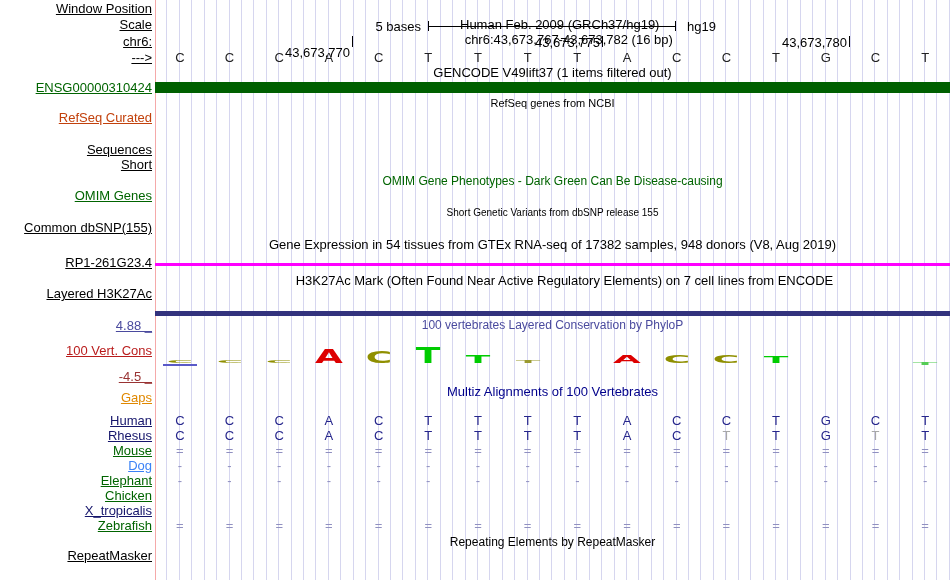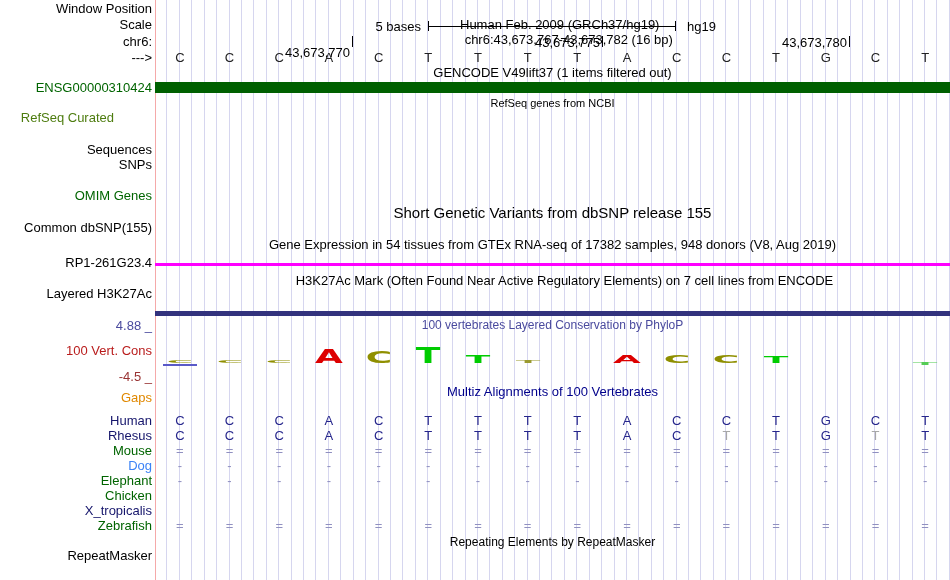--- a/index.html
+++ b/index.html
@@ -7,21 +7,21 @@
     position:relative;width:950px;height:580px;background:#fff;overflow:hidden;
     font-family:"Liberation Sans","DejaVu Sans",sans-serif;color:#000;
   }
   .grid{
     position:absolute;left:155px;top:0;width:795px;height:580px;
     background:repeating-linear-gradient(to right,
       transparent 0px,transparent 11.42px,#d6d6ef 11.42px,#d6d6ef 12.42px);
   }
   .pink-border{position:absolute;left:155px;top:0;width:1px;height:580px;background:#f5a9a9;}
   .txt{position:absolute;white-space:pre;font-size:13px;line-height:15px;}
-  .left-label{text-align:center;}
+  .left-label{text-align:center;text-decoration:underline;}
   .ctitle{position:absolute;left:155px;width:795px;text-align:center;white-space:pre;line-height:15px;}
   .ctitle span+span{margin-left:18px;}
   .scale-line{position:absolute;left:428px;top:26px;width:248px;height:1px;background:#000;}
   .scale-tick{position:absolute;top:21px;width:1px;height:10px;background:#000;}
   .coord-tick{position:absolute;width:1px;height:11px;background:#000;}
   .bar{position:absolute;left:155px;width:795px;}
   .seq-letter,.aln-cell{position:absolute;width:20px;text-align:center;font-size:13px;line-height:15px;}
   .cons-glyph{position:absolute;width:44px;text-align:center;height:15px;overflow:visible;}
   .cons-glyph span{display:block;font:bold 15px "DejaVu Sans",sans-serif;line-height:15px;
     transform-origin:50% 80%;}
@@ -43,43 +43,44 @@
   <div class="scale-line"></div>
   <div class="scale-tick" style="left:428px;"></div>
   <div class="scale-tick" style="left:675px;"></div>
   <div class="txt" style="top:19px;left:687px;">hg19</div>
 
 <div class="txt left-label" style="top: 1px; right: 798px; color: rgb(0, 0, 0);">Window Position</div>
     <div class="txt left-label" style="top: 17px; right: 798px; color: rgb(0, 0, 0);">Scale</div>
     <div class="txt left-label" style="top: 34px; right: 798px; color: rgb(0, 0, 0);">chr6:</div>
     <div class="txt left-label" style="top: 50px; right: 798px; color: rgb(0, 0, 0);">---&gt;</div>
     <div class="txt left-label" style="top: 80px; right: 798px; color: rgb(0, 100, 0);">ENSG00000310424</div>
-    <div class="txt left-label" style="top: 110px; right: 836px; color: #4d7c0f;">RefSeq Curated</div>
+    <div class="txt left-label" style="top: 110px; right: 798px; color: #c2410c;">RefSeq Curated</div>
     <div class="txt left-label" style="top: 142px; right: 798px; color: rgb(0, 0, 0);">Sequences</div>
-    <div class="txt left-label" style="top: 157px; right: 798px; color: rgb(0, 0, 0);">SNPs</div>
+    <div class="txt left-label" style="top: 157px; right: 798px; color: rgb(0, 0, 0);">Short</div>
     <div class="txt left-label" style="top: 188px; right: 798px; color: rgb(0, 100, 0);">OMIM Genes</div>
     <div class="txt left-label" style="top: 220px; right: 798px; color: rgb(0, 0, 0);">Common dbSNP(155)</div>
     <div class="txt left-label" style="top: 255px; right: 798px; color: rgb(0, 0, 0);">RP1-261G23.4</div>
     <div class="txt left-label" style="top: 286px; right: 798px; color: rgb(0, 0, 0);">Layered H3K27Ac</div>
     <div class="txt left-label" style="top: 318px; right: 798px; color: rgb(74, 74, 158);">4.88 _</div>
     <div class="txt left-label" style="top: 343px; right: 798px; color: #b91c1c;">100 Vert. Cons</div>
     <div class="txt left-label" style="top: 369px; right: 798px; color: rgb(153, 51, 51);">-4.5 _</div>
     <div class="txt left-label" style="top: 390px; right: 798px; color: rgb(224, 136, 0); margin-left: 24px;">Gaps</div>
     <div class="txt left-label" style="top: 413px; right: 798px; color: rgb(21, 21, 107);">Human</div>
     <div class="txt left-label" style="top: 428px; right: 798px; color: rgb(21, 21, 107);">Rhesus</div>
     <div class="txt left-label" style="top: 443px; right: 798px; color: rgb(0, 100, 0);">Mouse</div>
     <div class="txt left-label" style="top: 458px; right: 798px; color: #3b82f6; margin-left: 16px;">Dog</div>
     <div class="txt left-label" style="top: 473px; right: 798px; color: rgb(0, 100, 0);">Elephant</div>
     <div class="txt left-label" style="top: 488px; right: 798px; color: rgb(0, 100, 0);">Chicken</div>
     <div class="txt left-label" style="top: 503px; right: 798px; color: rgb(21, 21, 107);">X_tropicalis</div>
     <div class="txt left-label" style="top: 518px; right: 798px; color: rgb(0, 100, 0);">Zebrafish</div>
     <div class="txt left-label" style="top: 548px; right: 798px; color: rgb(0, 0, 0);">RepeatMasker</div>
     <div class="ctitle" style="top: 65px; color: rgb(0, 0, 0); font-size: 13px;">GENCODE V49lift37 (1 items filtered out)</div>
     <div class="ctitle" style="top: 96px; color: rgb(0, 0, 0); font-size: 11px;">RefSeq genes from NCBI</div>
-    <div class="ctitle" style="top: 205px; color: rgb(0, 0, 0); font-size: 15px;">Short Genetic Variants from dbSNP release 155</div>
+    <div class="ctitle" style="top: 174px; color: rgb(0, 100, 0); font-size: 12px;">OMIM Gene Phenotypes - Dark Green Can Be Disease-causing</div>
+    <div class="ctitle" style="top: 205px; color: rgb(0, 0, 0); font-size: 10px;">Short Genetic Variants from dbSNP release 155</div>
     <div class="ctitle" style="top: 237px; color: rgb(0, 0, 0); font-size: 13px;">Gene Expression in 54 tissues from GTEx RNA-seq of 17382 samples, 948 donors (V8, Aug 2019)</div>
     <div class="ctitle" style="top: 273px; color: rgb(0, 0, 0); font-size: 13px; padding-left: 12px;">H3K27Ac Mark (Often Found Near Active Regulatory Elements) on 7 cell lines from ENCODE</div>
     <div class="ctitle" style="top: 318px; color: rgb(74, 74, 158); font-size: 12px;">100 vertebrates Layered Conservation by PhyloP</div>
     <div class="ctitle" style="top: 384px; color: rgb(0, 0, 139); font-size: 13px;">Multiz Alignments of 100 Vertebrates</div>
     <div class="ctitle" style="top: 535px; color: rgb(0, 0, 0); font-size: 12px;">Repeating Elements by RepeatMasker</div>
     <div class="txt" style="top: 45px; right: 600px; text-align: center;">43,673,770</div>
     <div class="coord-tick" style="left: 352px; top: 36px;"></div>
     <div class="txt" style="top: 35px; right: 350px;">43,673,775</div>
     <div class="coord-tick" style="left: 602px; top: 36px;"></div>
     <div class="txt" style="top: 35px; right: 103px;">43,673,780</div>

